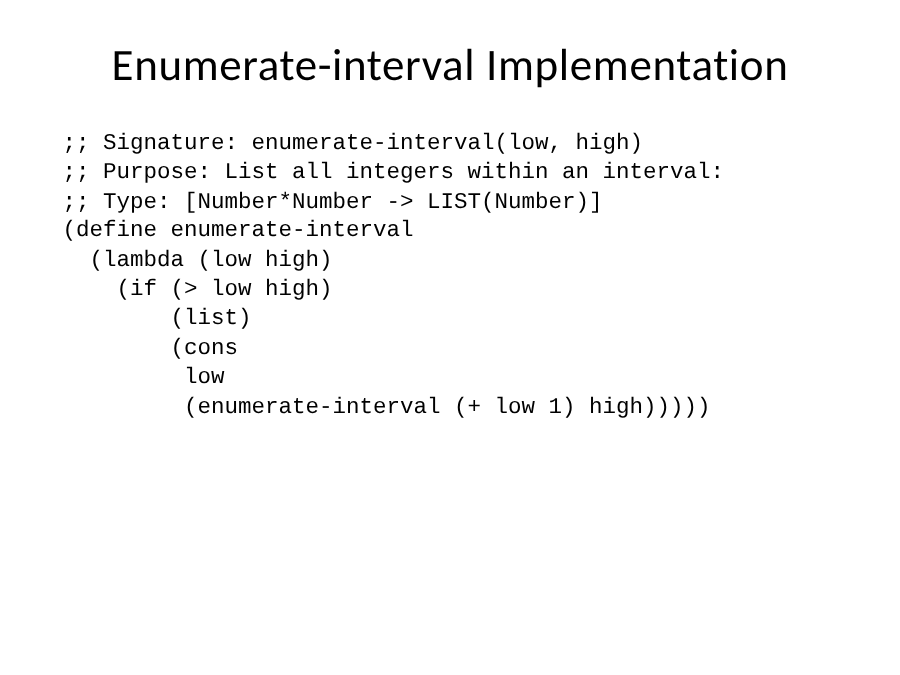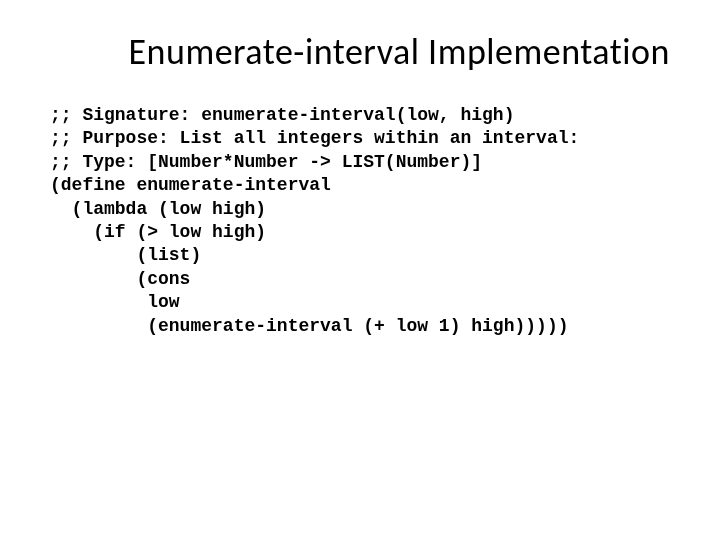--- a/index.html
+++ b/index.html
@@ -11,28 +11,28 @@
       width: 720px;
       height: 540px;
       background: #ffffff;
       padding: 30px 50px;
       font-family: Calibri, Arial, sans-serif;
     }
     .title {
       font-size: 36px;
       font-weight: 400;
       color: #000;
-      text-align: right;
+      text-align: center;
       margin-bottom: 30px;
       letter-spacing: 0.5px;
     }
     .code-block {
       font-family: "Courier New", Courier, monospace;
       font-size: 18px;
-      font-weight: bold;
+      font-weight: normal;
       line-height: 1.3;
       color: #000;
       white-space: pre;
     }
   </style>
 </head>
 <body>
 
 <h1 class="title">Enumerate-interval Implementation</h1>
 

